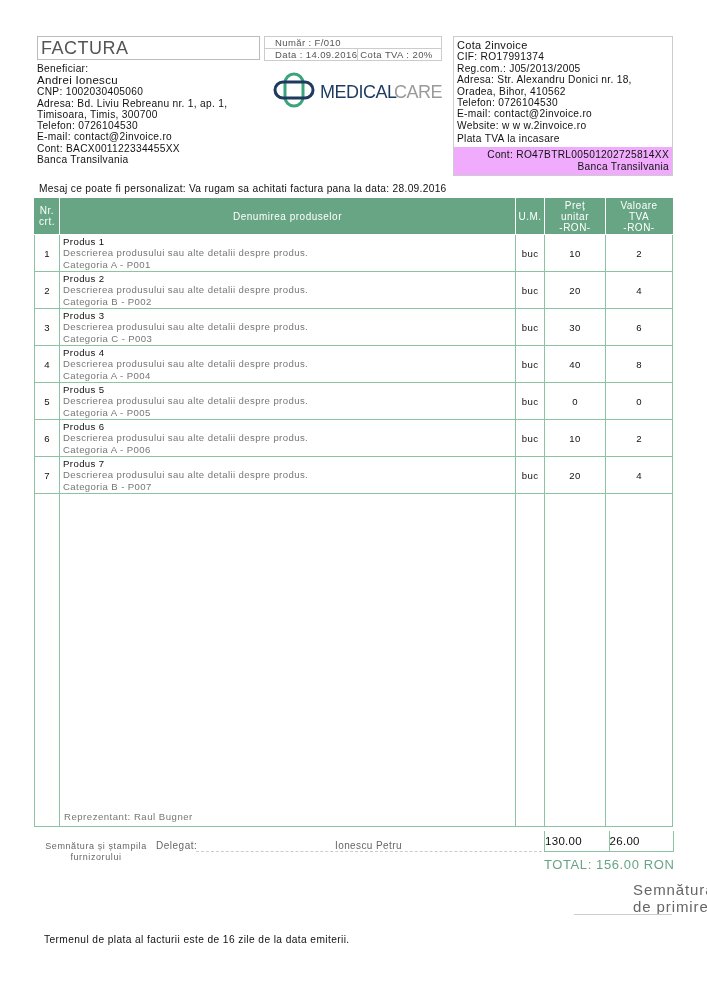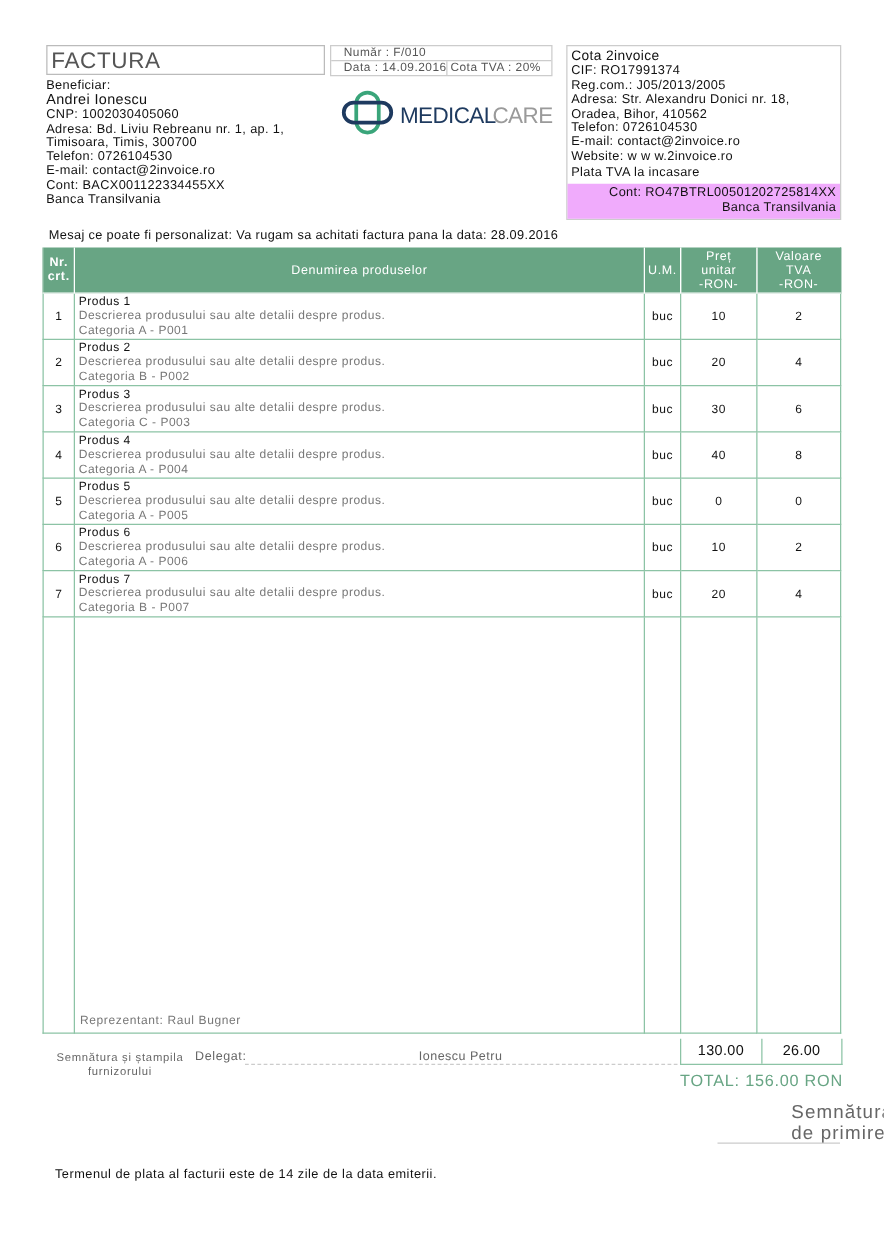--- a/index.html
+++ b/index.html
@@ -15,32 +15,32 @@
   .meta-box .cell { padding-left:10px; white-space:nowrap; }
   .meta-box .cell.sep { border-left:1px solid #ccc; padding-left:2px; }
   .logo { left:272px; top:70px; width:170px; height:40px; }
   .seller { left:453px; top:36px; width:218px; border:1px solid #ccc; }
   .seller .top { padding:3px 3px 2px 3px; font-size:10.2px; line-height:11.4px; letter-spacing:0.3px; }
   .seller .vat { padding:0 3px 2px 3px; font-size:10.2px; line-height:12px; letter-spacing:0.3px; }
   .seller .bank { background:#f0abfc; padding:2px 3px 3px 3px; font-size:10.2px; line-height:11.4px; letter-spacing:0.3px;text-align:right; }
   .msg1 { left:39px; top:183px; font-size:10.2px; letter-spacing:0.3px; white-space:nowrap; }
   table.items { position:absolute; left:34px; top:198px; width:638px; border-collapse:collapse; table-layout:fixed; }
   table.items th { background:#68a584; color:#fff; font-weight:normal; font-size:10px; letter-spacing:0.5px; border:1px solid #fff; border-top:none; height:36px; padding:0; line-height:11px; }
-  table.items th:first-child { border-left:1px solid #68a584;font-weight:bold; }
+  table.items th:first-child { border-left:1px solid #68a584; }
   table.items th:last-child { border-right:1px solid #68a584; }
   table.items td { border:1px solid #8cc3a5; font-size:9.6px; letter-spacing:0.4px; padding:0; }
   table.items td.c { text-align:center; }
   table.items tr.prod td { height:36px; }
   table.items td.desc { padding-left:3px; line-height:11.3px; }
   .pname { color:#111; }
   .pdesc { color:#777; }
   table.items tr.filler td { height:332px; vertical-align:bottom;margin-left:20px; }
   .rep { color:#777; padding-left:4px; padding-bottom:4px; letter-spacing:0.5px; }
   .totals { position:absolute; left:544px; top:831px; width:128px; height:20px; border:1px solid #8cc3a5; border-top:none; display:flex; font-size:11.5px; letter-spacing:0.3px; }
-  .totals div { flex:1; text-align:center; line-height:20px; }
+  .totals div { flex:1; text-align:left; line-height:20px; }
   .totals div + div { border-left:1px solid #8cc3a5; }
   .sign-supplier { left:36px; top:841px; font-size:9px; color:#666; letter-spacing:0.6px; text-align:center; line-height:11px; width:120px; }
   .delegate { left:156px; top:840px; font-size:10px; color:#666; letter-spacing:0.5px; white-space:nowrap; }
   .delegate-line { left:196px; top:851px; width:346px; border-bottom:1px dashed #ccc; }
   .delegate-name { left:335px; top:840px; font-size:10px; color:#666; letter-spacing:0.4px; }
   .grand-total { left:544px; top:857px; font-size:13px; color:#68a584; letter-spacing:0.6px; white-space:nowrap; }
   .sign-receive { left:585px; top:881px; font-size:15px; color:#666; letter-spacing:0.9px;margin-left:48px; }
   .receive-line { left:574px; top:914px; width:98px; border-bottom:1px solid #ccc; }
   .msg2 { left:44px; top:934px; font-size:10.2px; line-height:12px; letter-spacing:0.4px; }
 </style>
@@ -229,14 +229,14 @@
   <div>Semnătura și ștampila</div>
   <div>furnizorului</div>
 </div>
 <div class="abs delegate">Delegat:</div>
 <div class="abs delegate-line"></div>
 <div class="abs delegate-name">Ionescu Petru</div>
 <div class="abs grand-total">TOTAL: 156.00 RON</div>
 <div class="abs sign-receive">Semnătura de primire</div>
 <div class="abs receive-line"></div>
 <div class="abs msg2">
-  <div>Termenul de plata al facturii este de 14 zile de la data emiterii.</div>
+  <div>Termenul de plata al facturii este de 16 zile de la data emiterii.</div>
 </div>
 
 </body></html>

